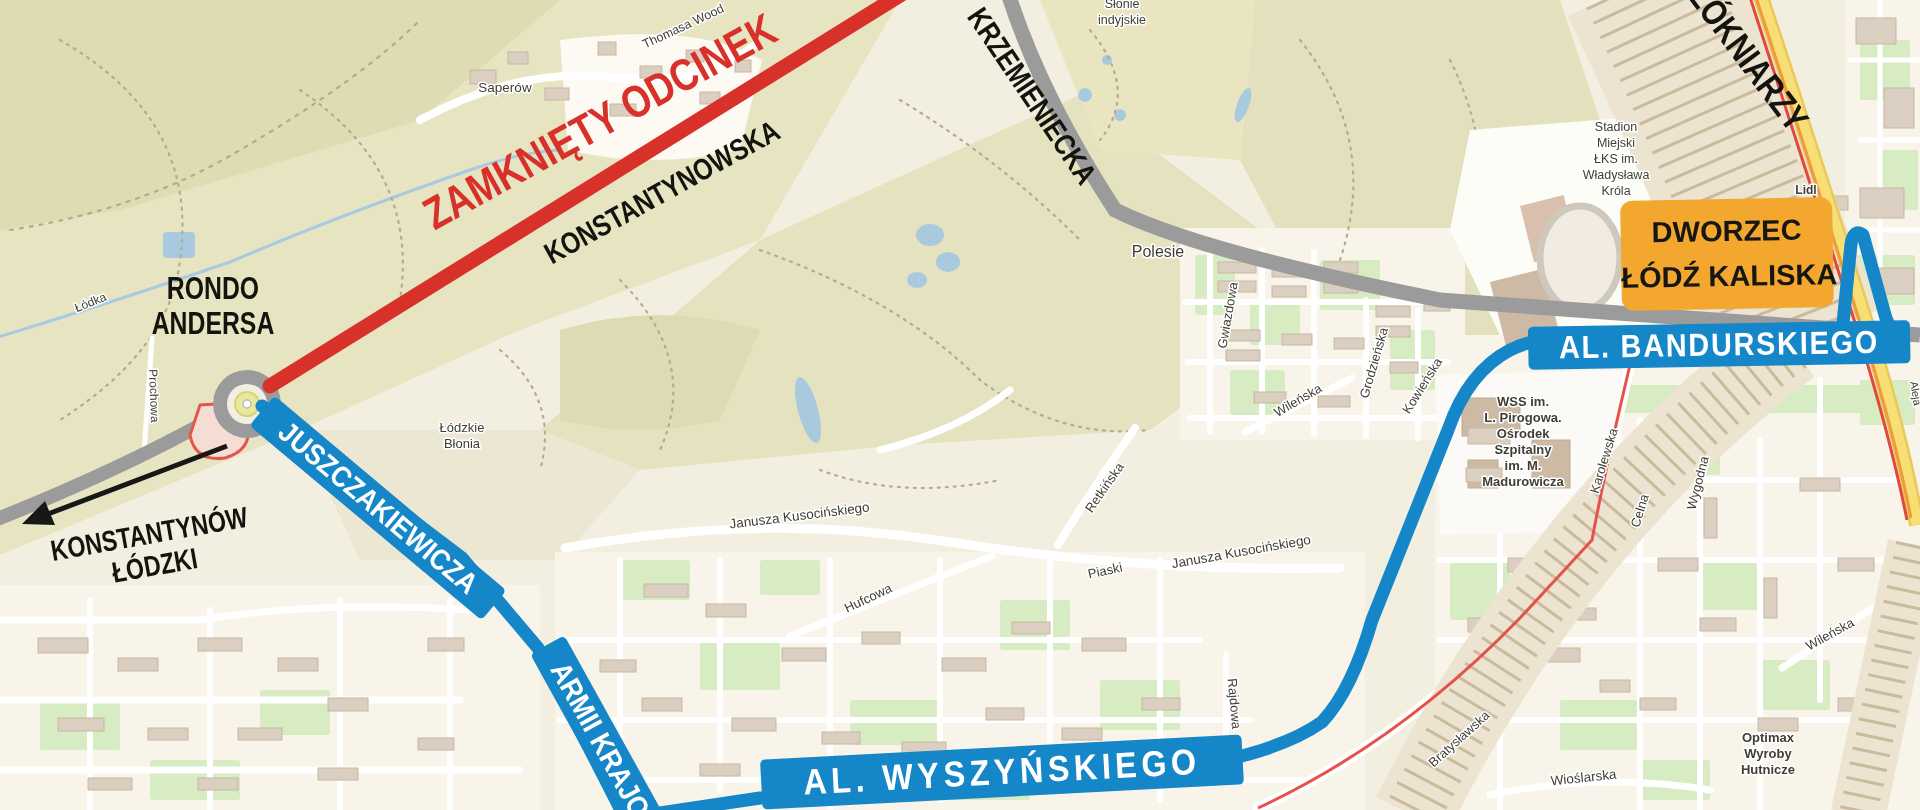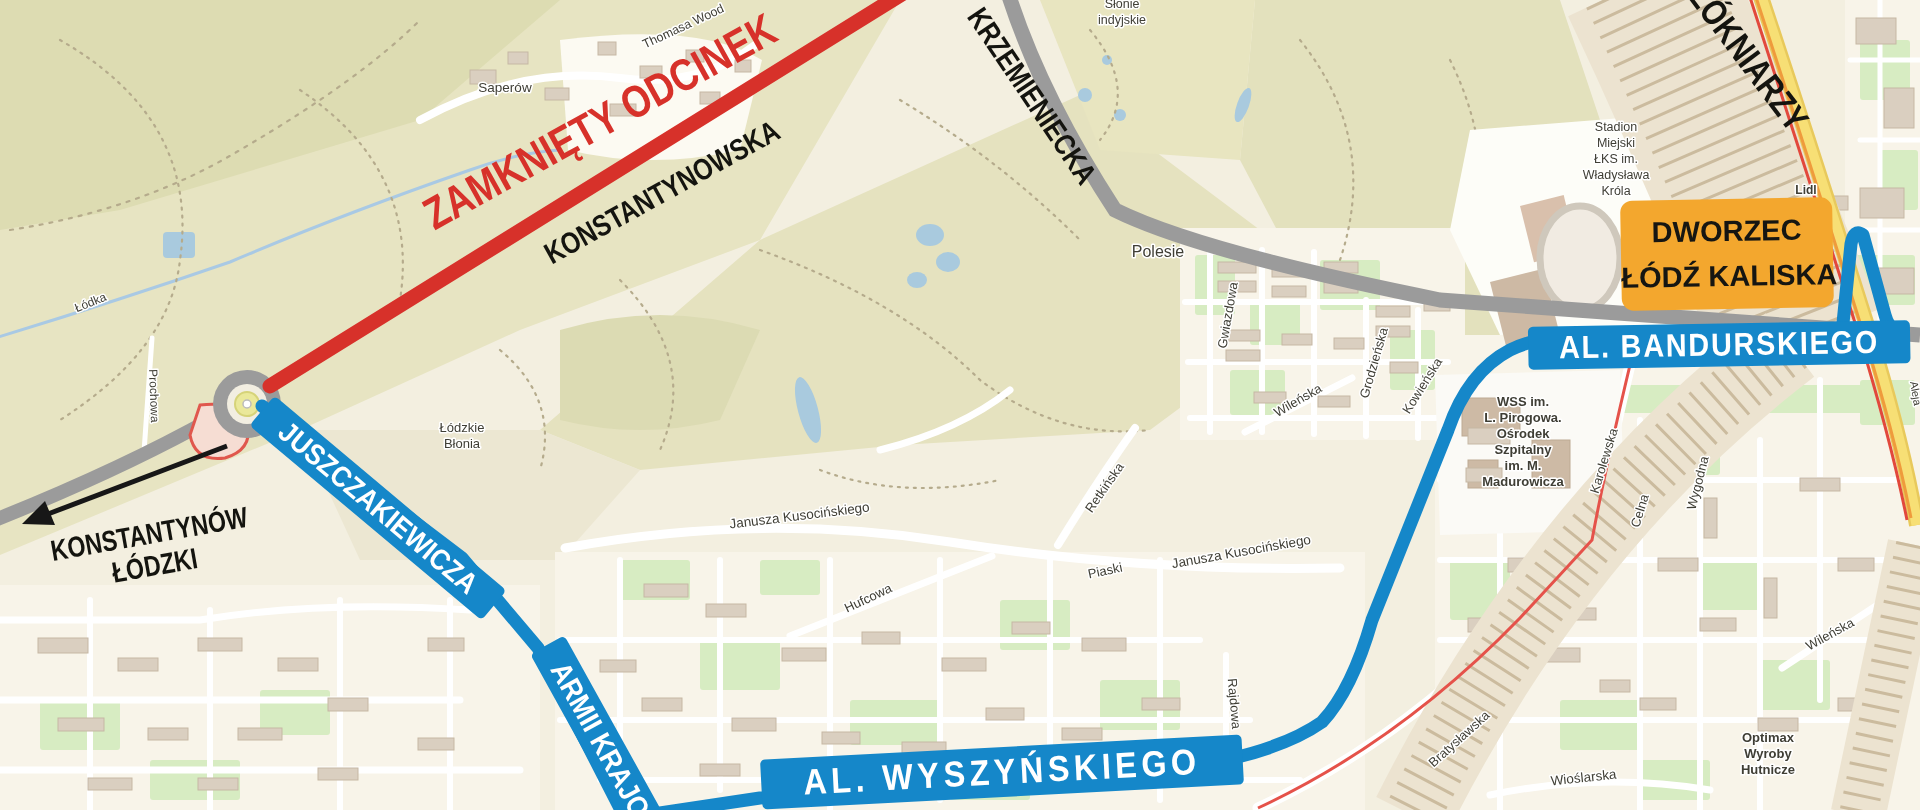--- a/index.html
+++ b/index.html
@@ -321,20 +321,26 @@
   </div>
 
   <div class="anno black" style="left:1032px;top:96px;font-size:30px;--r:56deg;">
     <span class="in">KRZEMIENIECKA</span>
   </div>
 
   <div class="anno black" style="left:1748px;top:58px;font-size:36px;--r:53deg;">
     <span class="in">ŁÓKNIARZY</span>
   </div>
 
+  <div class="anno black" style="left:213px;top:307px;font-size:31px;">
+    <span class="in" style="transform:scaleX(.8);">
+      <span style="display:block;">RONDO</span>
+      <span style="display:block;">ANDERSA</span>
+    </span>
+  </div>
 
   <div class="anno black" style="left:152px;top:550px;font-size:29px;--r:-10deg;">
     <span class="in" style="transform:scaleX(.8);">
       <span style="display:block;">KONSTANTYNÓW</span>
       <span style="display:block;">ŁÓDZKI</span>
     </span>
   </div>
 
   <div class="anno bluebox" style="left:378px;top:508px;font-size:29px;--r:40deg;">
     <span class="in">JUSZCZAKIEWICZA</span>

